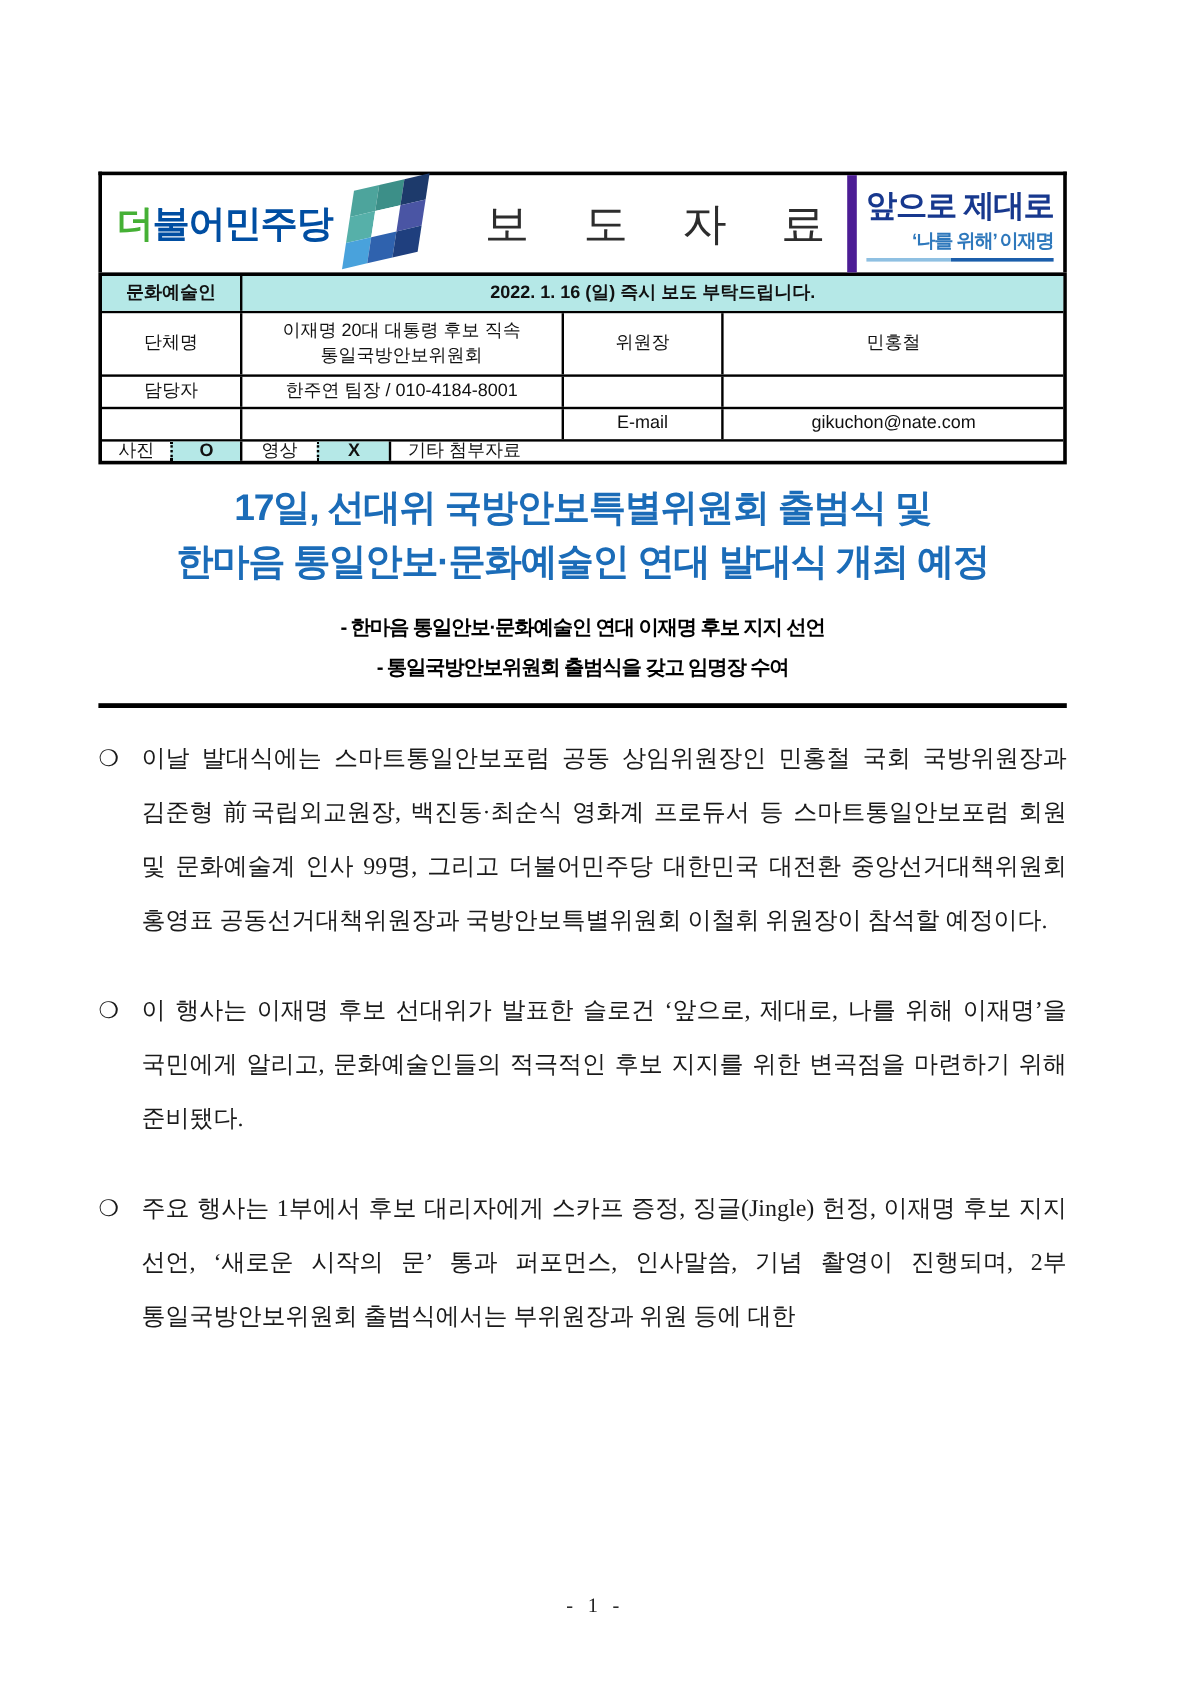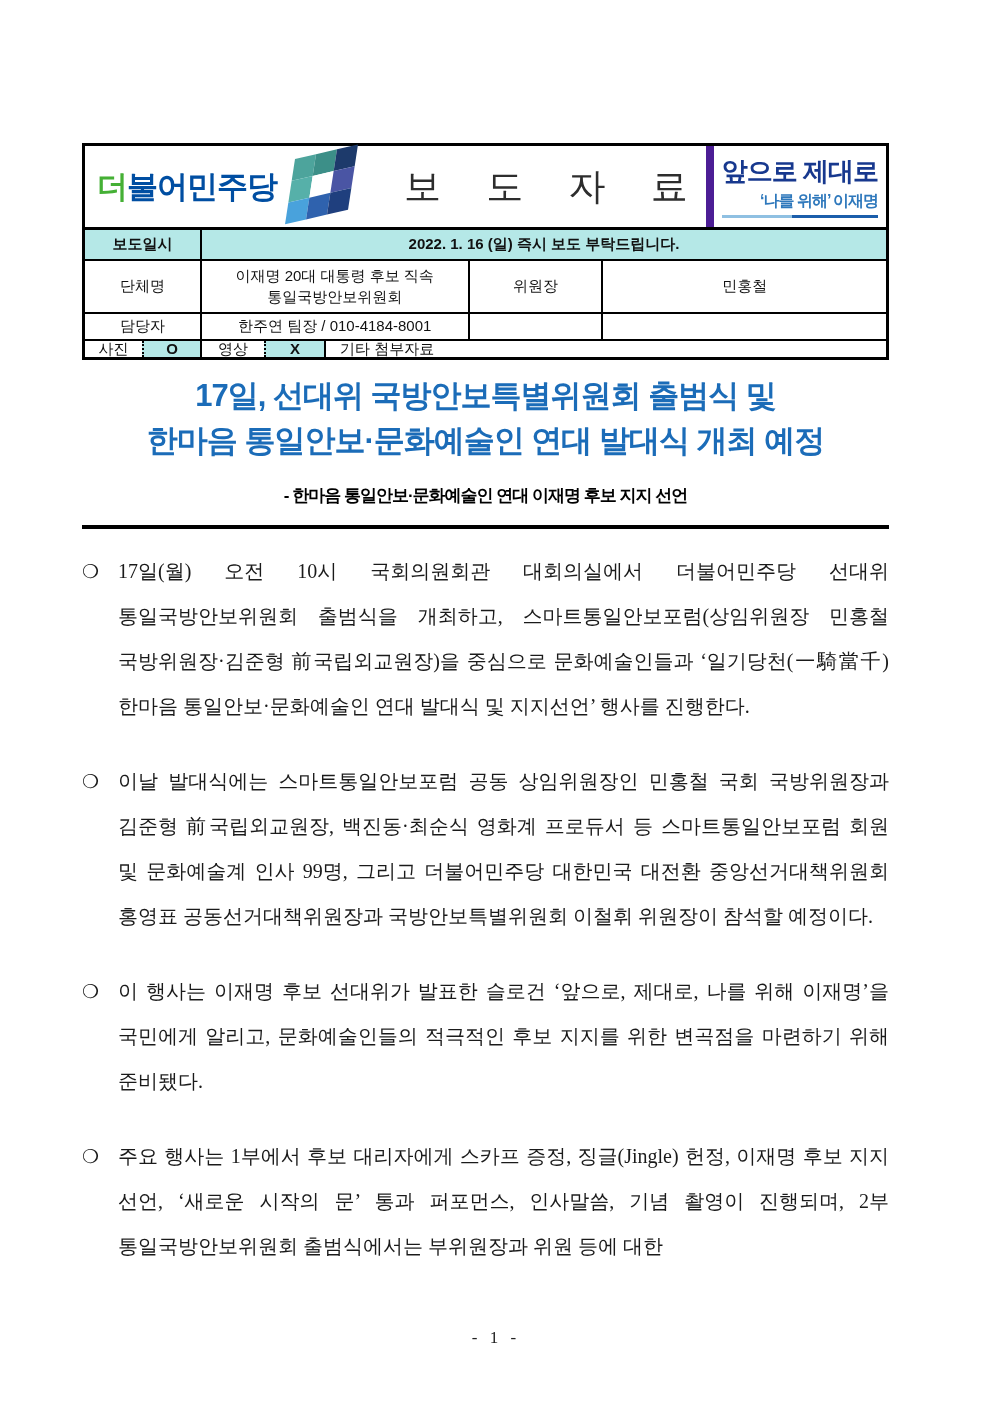--- a/index.html
+++ b/index.html
@@ -98,62 +98,66 @@
       </div>
       <div class="slogan-cell">
         <div class="slogan-l1">앞으로 제대로</div>
         <div class="slogan-l2">‘나를 위해’ 이재명</div>
         <div class="slogan-underline"></div>
       </div>
     </div>
 
     <div class="info-table">
       <div class="t-row h-r1">
-        <div class="t-cell cyan bold w-c1">보도일시</div>
+        <div class="t-cell cyan bold w-c1">문화예술인</div>
         <div class="t-cell cyan bold flex1">2022. 1. 16 (일) 즉시 보도 부탁드립니다.</div>
       </div>
       <div class="t-row h-r2">
         <div class="t-cell w-c1">단체명</div>
         <div class="t-cell w-c2">
           <div>
             <div>이재명 20대 대통령 후보 직속</div>
             <div>통일국방안보위원회</div>
           </div>
         </div>
         <div class="t-cell w-c3">위원장</div>
         <div class="t-cell w-c4">민홍철</div>
       </div>
       <div class="t-row h-r3">
         <div class="t-cell w-c1">담당자</div>
         <div class="t-cell w-c2">한주연 팀장 / 010-4184-8001</div>
         <div class="t-cell w-c3"></div>
         <div class="t-cell w-c4"></div>
       </div>
+      <div class="t-row h-r4">
+        <div class="t-cell w-c1"></div>
+        <div class="t-cell w-c2"></div>
+        <div class="t-cell w-c3">E-mail</div>
+        <div class="t-cell w-c4">gikuchon@nate.com</div>
+      </div>
       <div class="t-row h-r5">
         <div class="t-cell" style="width:57px">사진</div>
         <div class="t-cell cyan bold dotted-left" style="width:58px">O</div>
         <div class="t-cell" style="width:64px">영상</div>
         <div class="t-cell cyan bold dotted-left" style="width:60px">X</div>
         <div class="t-cell flex1 left-align">기타 첨부자료</div>
       </div>
     </div>
 
     <div class="headline">
       <div>17일, 선대위 국방안보특별위원회 출범식 및</div>
       <div>한마음 통일안보·문화예술인 연대 발대식 개최 예정</div>
     </div>
     <div class="subhead">
       <div>- 한마음 통일안보·문화예술인 연대 이재명 후보 지지 선언</div>
+      <div>- 통일국방안보위원회 출범식을 갖고 임명장 수여</div>
     </div>
     <div class="divider"></div>
 
     <div class="body-text">
-      <div class="para">
-        <span class="bullet">❍</span><span>17일(월) 오전 10시 국회의원회관 대회의실에서 더불어민주당 선대위 통일국방안보위원회 출범식을 개최하고, 스마트통일안보포럼(상임위원장 민홍철 국방위원장·김준형 前국립외교원장)을 중심으로 문화예술인들과 ‘일기당천(一騎當千) 한마음 통일안보·문화예술인 연대 발대식 및 지지선언’ 행사를 진행한다.</span>
-      </div>
       <div class="para">
         <span class="bullet">❍</span><span>이날 발대식에는 스마트통일안보포럼 공동 상임위원장인 민홍철 국회 국방위원장과 김준형 前국립외교원장, 백진동·최순식 영화계 프로듀서 등 스마트통일안보포럼 회원 및 문화예술계 인사 99명, 그리고 더불어민주당 대한민국 대전환 중앙선거대책위원회 홍영표 공동선거대책위원장과 국방안보특별위원회 이철휘 위원장이 참석할 예정이다.</span>
       </div>
       <div class="para">
         <span class="bullet">❍</span><span>이 행사는 이재명 후보 선대위가 발표한 슬로건 ‘앞으로, 제대로, 나를 위해 이재명’을 국민에게 알리고, 문화예술인들의 적극적인 후보 지지를 위한 변곡점을 마련하기 위해 준비됐다.</span>
       </div>
       <div class="para">
         <span class="bullet">❍</span><span>주요 행사는 1부에서 후보 대리자에게 스카프 증정, 징글(Jingle) 헌정, 이재명 후보 지지 선언, ‘새로운 시작의 문’ 통과 퍼포먼스, 인사말씀, 기념 촬영이 진행되며, 2부 통일국방안보위원회 출범식에서는 부위원장과 위원 등에 대한</span>
       </div>
     </div>

